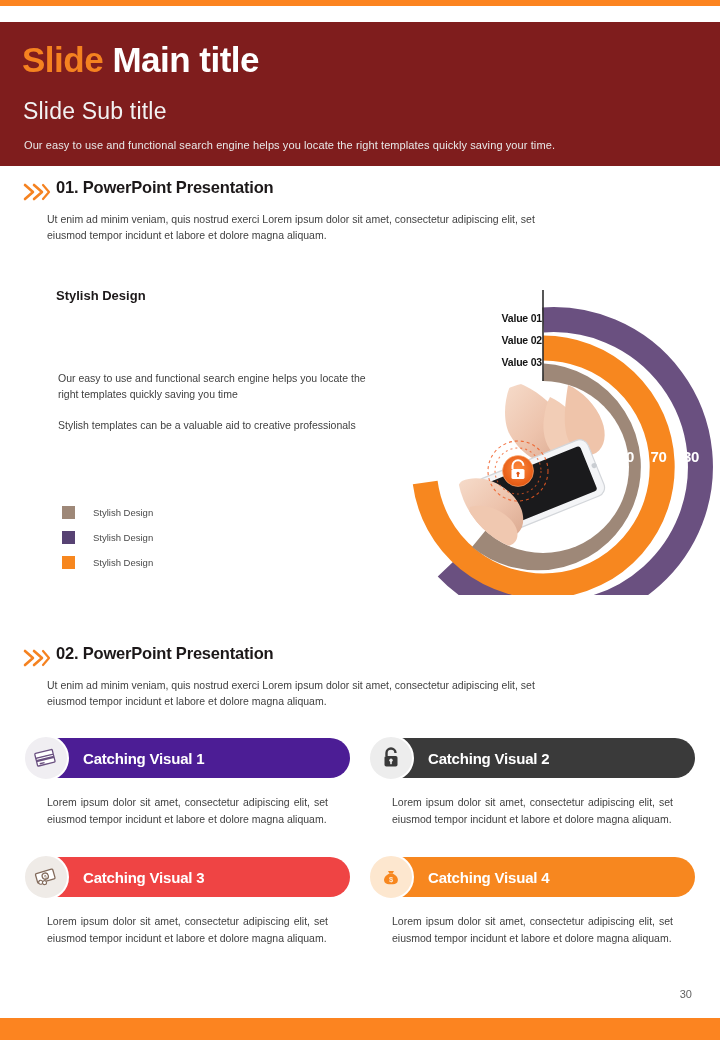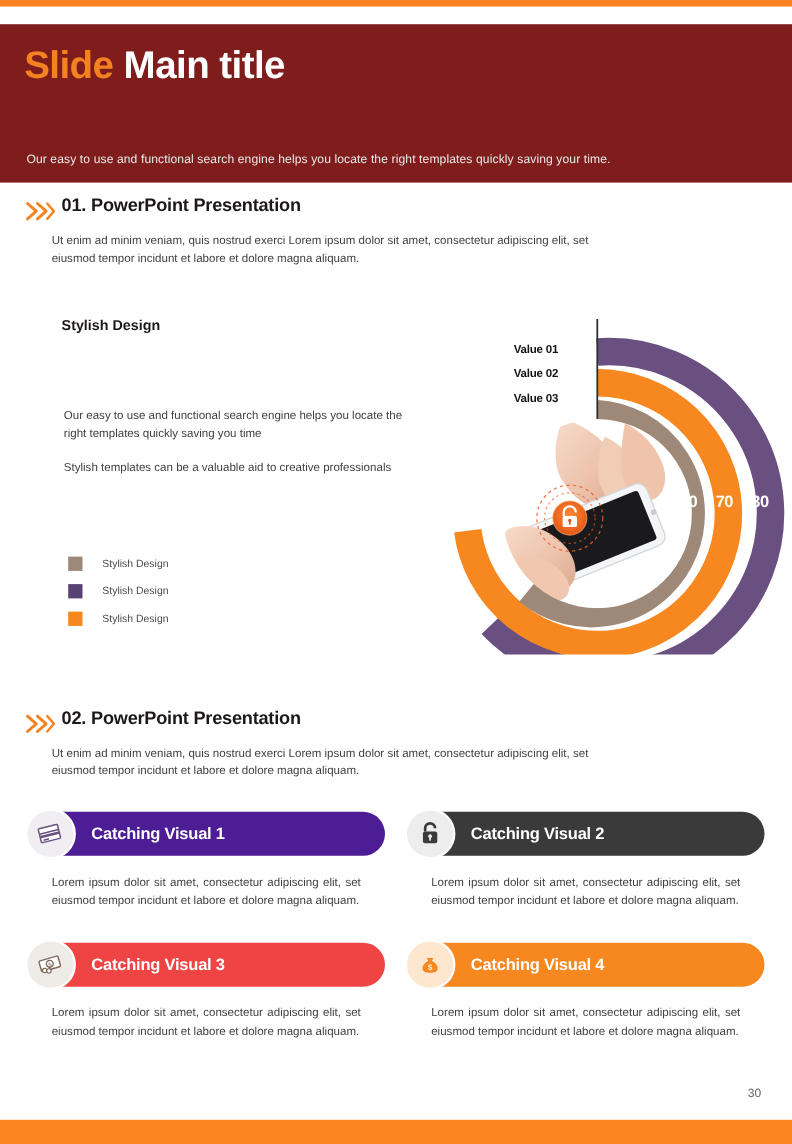--- a/index.html
+++ b/index.html
@@ -63,21 +63,21 @@
 
   
   .legend { position: absolute; left: 62px; top: 500px; }
   .legend-row { display: flex; align-items: center; height: 25px; }
   .swatch { width: 13px; height: 13px; margin-right: 18px; }
   .legend-label { font-size: 9.5px; color: #4A4A4A; }
 
   
   .chartwrap { position: absolute; left: 400px; top: 285px; width: 320px; height: 310px; }
   .chartwrap svg { position: absolute; left: 0; top: 0; }
-  .vlabels { position: absolute; left: 67px; top: 22px; width: 62px; }
+  .vlabels { position: absolute; left: 80px; top: 22px; text-align: right; width: 62px; }
   .vlabel { font-size: 10.5px; font-weight: bold; color: #141414; line-height: 22px; letter-spacing: -0.2px; }
   .vnums { position: absolute; left: 212px; top: 163px; white-space: nowrap; }
   .vnum {
     display: inline-block; width: 28px; text-align: center;
     font-size: 15px; font-weight: bold; color: #FFFFFF; letter-spacing: -0.5px;
   }
 
   
   .card { position: absolute; width: 325px; }
   .card-pill {
@@ -111,20 +111,21 @@
 
 <div class="slide">
 
   <div class="top-accent"></div>
 
   <div class="header">
     <div class="title-row">
       <span class="title-accent">Slide</span>
       <span class="title-main">Main title</span>
     </div>
+    <div class="subtitle">Slide Sub title</div>
     <div class="header-desc">Our easy to use and functional search engine helps you locate the right templates quickly saving your time.</div>
   </div>
 
   <div class="section" style="top:178px;">
     <div class="sec-head">
       <span class="chev">
         <svg width="30" height="20" viewBox="0 0 30 20">
           <path d="M3 3 L11 10 L3 17" fill="none" stroke="#F58220" stroke-width="2.6" stroke-linecap="round" stroke-linejoin="round"></path>
           <path d="M12 3 L20 10 L12 17" fill="none" stroke="#F58220" stroke-width="2.6" stroke-linecap="round" stroke-linejoin="round"></path>
           <path d="M21 3 L27 10 L21 17" fill="none" stroke="#F58220" stroke-width="2.2" stroke-linecap="round" stroke-linejoin="round"></path>

